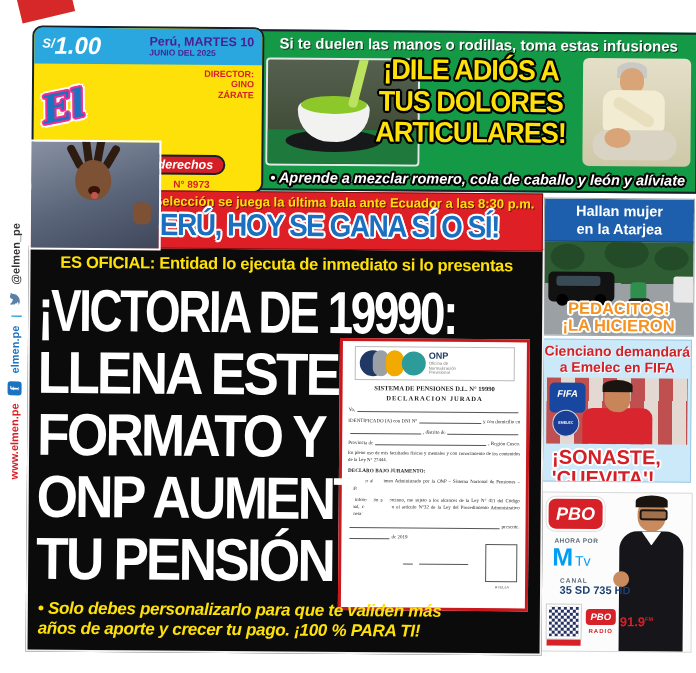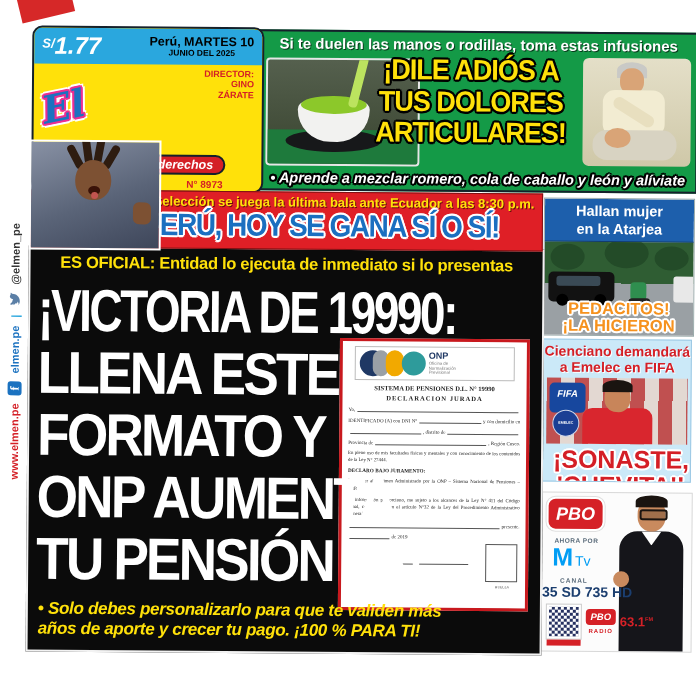--- a/index.html
+++ b/index.html
@@ -15,40 +15,40 @@
   .ob2{text-shadow:2.2px 0 0 #000,-2.2px 0 0 #000,0 2.2px 0 #000,0 -2.2px 0 #000,
        1.6px 1.6px 0 #000,-1.6px 1.6px 0 #000,1.6px -1.6px 0 #000,-1.6px -1.6px 0 #000;}
 
   
   .masthead{left:30px;top:28px;width:228px;height:162px;background:#FFE10A;
             border:2px solid #15202B;border-radius:10px;z-index:10;overflow:hidden;}
   .m-band{height:36px;background:#2AA7DE;display:flex;justify-content:space-between;
           align-items:center;padding:0 8px;}
   .price{color:#fff;font-weight:bold;font-style:italic;font-size:24px;line-height:1;}
   .price .cur{font-size:13px;vertical-align:6px;}
-  .m-date{text-align:center;color:#000000;font-weight:bold;line-height:1.05;}
+  .m-date{text-align:left;color:#4c1d95;font-weight:bold;line-height:1.05;}
   .m-date .d1{font-size:12.5px;}
   .m-date .d2{font-size:8.5px;}
   .director{right:8px;top:40px;text-align:right;color:#D41F26;font-weight:bold;
             font-size:9px;line-height:1.15;}
   .logo-el{left:8px;top:56px;font-family:"DejaVu Serif",serif;font-style:italic;font-weight:bold;
            font-size:38px;color:#1B72C0;transform:rotate(-12deg);
            text-shadow:2px 0 0 #ED2E91,-2px 0 0 #ED2E91,0 2px 0 #ED2E91,0 -2px 0 #ED2E91,
            1.5px 1.5px 0 #ED2E91,-1.5px -1.5px 0 #ED2E91,-1.5px 1.5px 0 #ED2E91,1.5px -1.5px 0 #ED2E91,
            4px 0 0 #fff,-4px 0 0 #fff,0 4px 0 #fff,0 -4px 0 #fff,
            3px 3px 0 #fff,-3px -3px 0 #fff,-3px 3px 0 #fff,3px -3px 0 #fff;}
   .logo-men{left:46px;top:38px;font-weight:bold;font-style:italic;font-size:62px;
             letter-spacing:-3px;color:#1B72C0;
             text-shadow:2.5px 0 0 #ED2E91,-2.5px 0 0 #ED2E91,0 2.5px 0 #ED2E91,0 -2.5px 0 #ED2E91,
             2px 2px 0 #ED2E91,-2px -2px 0 #ED2E91,-2px 2px 0 #ED2E91,2px -2px 0 #ED2E91,
             5px 0 0 #fff,-5px 0 0 #fff,0 5px 0 #fff,0 -5px 0 #fff,
             4px 4px 0 #fff,-4px -4px 0 #fff,-4px 4px 0 #fff,4px -4px 0 #fff;}
   .tagline{left:56px;top:126px;background:#D41F26;border:2px solid #15202B;border-radius:11px;
            color:#fff;font-weight:bold;font-style:italic;font-size:12.5px;padding:1px 10px;}
-  .issue{left:84px;top:150px;display:flex;gap:28px;color:#D41F26;font-weight:bold;font-size:10px;}
+  .issue{left:84px;top:150px;display:flex;gap:15px;color:#D41F26;font-weight:bold;font-size:10px;}
 
   
   .player{left:28px;top:142px;width:128px;height:106px;z-index:30;
           background:linear-gradient(160deg,#8891A4 0%,#5A6478 55%,#3E465A 100%);
           border:2px solid #fff;overflow:hidden;}
   .p-head{position:absolute;left:44px;top:18px;width:36px;height:40px;background:#7D5133;
           border-radius:50% 50% 46% 46%;}
   .dread{position:absolute;width:8px;height:26px;background:#2E1C10;border-radius:4px;}
   .p-mouth{position:absolute;left:57px;top:44px;width:12px;height:9px;background:#3A1208;border-radius:50%;}
   .p-tongue{position:absolute;left:60px;top:50px;width:7px;height:7px;background:#C2544F;border-radius:50%;}
@@ -168,21 +168,21 @@
                text-shadow:1px 1px 0 #fff;}
   .fifa-photo{position:relative;width:141px;height:66px;margin:3px auto 0;overflow:hidden;
               background:repeating-linear-gradient(90deg,#C05050 0 14px,#E3D8D2 14px 28px);}
   .cv-head{position:absolute;left:58px;top:6px;width:26px;height:28px;background:#C8855A;border-radius:45%;}
   .cv-hair{position:absolute;left:56px;top:2px;width:30px;height:12px;background:#1A1410;border-radius:50% 50% 0 0;}
   .cv-shirt{position:absolute;left:36px;top:30px;width:70px;height:36px;background:#D9262E;border-radius:10px 10px 0 0;}
   .fifa-badge{position:absolute;left:3px;top:5px;width:36px;height:30px;background:#17479E;border-radius:5px;
               color:#fff;font-weight:bold;font-size:9.5px;text-align:center;line-height:22px;font-style:italic;}
   .emelec{position:absolute;left:6px;top:32px;width:25px;height:25px;background:#1B3F94;border:1px solid #cfd6e8;
           border-radius:50%;color:#fff;font-size:3.6px;font-weight:bold;text-align:center;line-height:25px;}
-  .fifa-caption{text-align:center;color:#D41F26;font-weight:bold;font-size:25px;line-height:1.02;margin-top:3px;padding-left:9px;}
+  .fifa-caption{color:#D41F26;font-weight:bold;font-size:20px;line-height:1.02;margin-top:3px;padding-left:9px;}
 
   .pbo{left:543px;top:490px;width:149px;height:158px;background:#FCFCFC;border:1px solid #d8d8d8;
        z-index:5;overflow:hidden;}
   .pbo-logo{position:absolute;left:6px;top:6px;width:54px;height:30px;background:#D52127;border-radius:7px;
             color:#fff;font-weight:bold;font-style:italic;font-size:18px;text-align:center;line-height:30px;
             box-shadow:0 0 0 2px #fff,0 0 0 3px #e0e0e0;}
   .pbo-man{position:absolute;right:0;top:0;width:80px;height:158px;}
   .pm-head{position:absolute;left:26px;top:6px;width:28px;height:32px;background:#C98A5E;border-radius:45%;}
   .pm-hair{position:absolute;left:24px;top:2px;width:32px;height:12px;background:#1A1410;border-radius:50% 50% 0 0;}
   .pm-glass{position:absolute;left:28px;top:16px;width:24px;height:7px;border:2px solid #1A1410;
@@ -192,22 +192,22 @@
   .pm-suit{position:absolute;left:8px;top:38px;width:64px;height:120px;background:#15151A;
            border-radius:18px 18px 0 0;}
   .pm-hand{position:absolute;left:2px;top:78px;width:16px;height:16px;background:#C98A5E;border-radius:50%;}
   .pbo-ahora{position:absolute;left:12px;top:44px;font-size:6.5px;font-weight:bold;color:#5A6B7A;
              letter-spacing:.5px;}
   .pbo-mov{position:absolute;left:10px;top:50px;display:flex;align-items:baseline;}
   .mov-m{color:#019DF4;font-weight:bold;font-size:25px;}
   .mov-tv{color:#019DF4;font-size:14px;margin-left:2px;}
   .pbo-canal{position:absolute;left:18px;top:84px;font-size:6.5px;font-weight:bold;color:#5A6B7A;
              letter-spacing:1px;}
-  .pbo-ch{position:absolute;left:0px;top:91px;width:74px;text-align:center;color:#1B3E6F;
-          font-weight:bold;font-size:14px;}
+  .pbo-ch{position:absolute;left:16px;top:91px;width:74px;text-align:center;color:#1B3E6F;
+          font-weight:bold;font-size:11px;}
   .qr{position:absolute;left:5px;bottom:12px;width:30px;height:30px;border:2px solid #fff;
       outline:1px solid #ccc;background:repeating-conic-gradient(#253060 0% 25%,#fff 0% 50%) 0 0/6px 6px;}
   .qr-strip{position:absolute;left:5px;bottom:5px;width:34px;height:6px;background:#D52127;}
   .radio-box{position:absolute;left:44px;bottom:26px;width:30px;height:16px;background:#D52127;
              border-radius:4px;color:#fff;font-weight:bold;font-style:italic;font-size:9.5px;
              text-align:center;line-height:16px;}
   .radio-lbl{position:absolute;left:44px;bottom:17px;width:30px;text-align:center;color:#D52127;
              font-weight:bold;font-size:6px;letter-spacing:1px;}
   .freq{position:absolute;left:78px;bottom:22px;color:#D52127;font-weight:bold;font-size:13px;}
   .freq sup{font-size:5.5px;}
@@ -218,21 +218,21 @@
 </head>
 <body>
 
 <div id="stage">
  <div id="page">
 
   <div class="abs corner-accent"></div>
 
   <div class="abs masthead">
     <div class="m-band">
-      <div class="price"><span class="cur">S/</span><span>1.77</span></div>
+      <div class="price"><span class="cur">S/</span><span>1.00</span></div>
       <div class="m-date">
         <div class="d1">Perú, MARTES 10</div>
         <div class="d2">JUNIO DEL 2025</div>
       </div>
     </div>
     <div class="abs director">
       <div>DIRECTOR:</div>
       <div>GINO</div>
       <div>ZÁRATE</div>
     </div>
@@ -423,17 +423,17 @@
     <div class="pbo-mov">
       <span class="mov-m">M</span>
       <span class="mov-tv">Tv</span>
     </div>
     <div class="pbo-canal">CANAL</div>
     <div class="pbo-ch nw">35 SD  735 HD</div>
     <div class="qr"></div>
     <div class="qr-strip"></div>
     <div class="radio-box">PBO</div>
     <div class="radio-lbl">RADIO</div>
-    <div class="freq"><span>63.1</span><sup>FM</sup></div>
+    <div class="freq"><span>91.9</span><sup>FM</sup></div>
   </div>
 
  </div>
 </div>
 
 </body></html>

